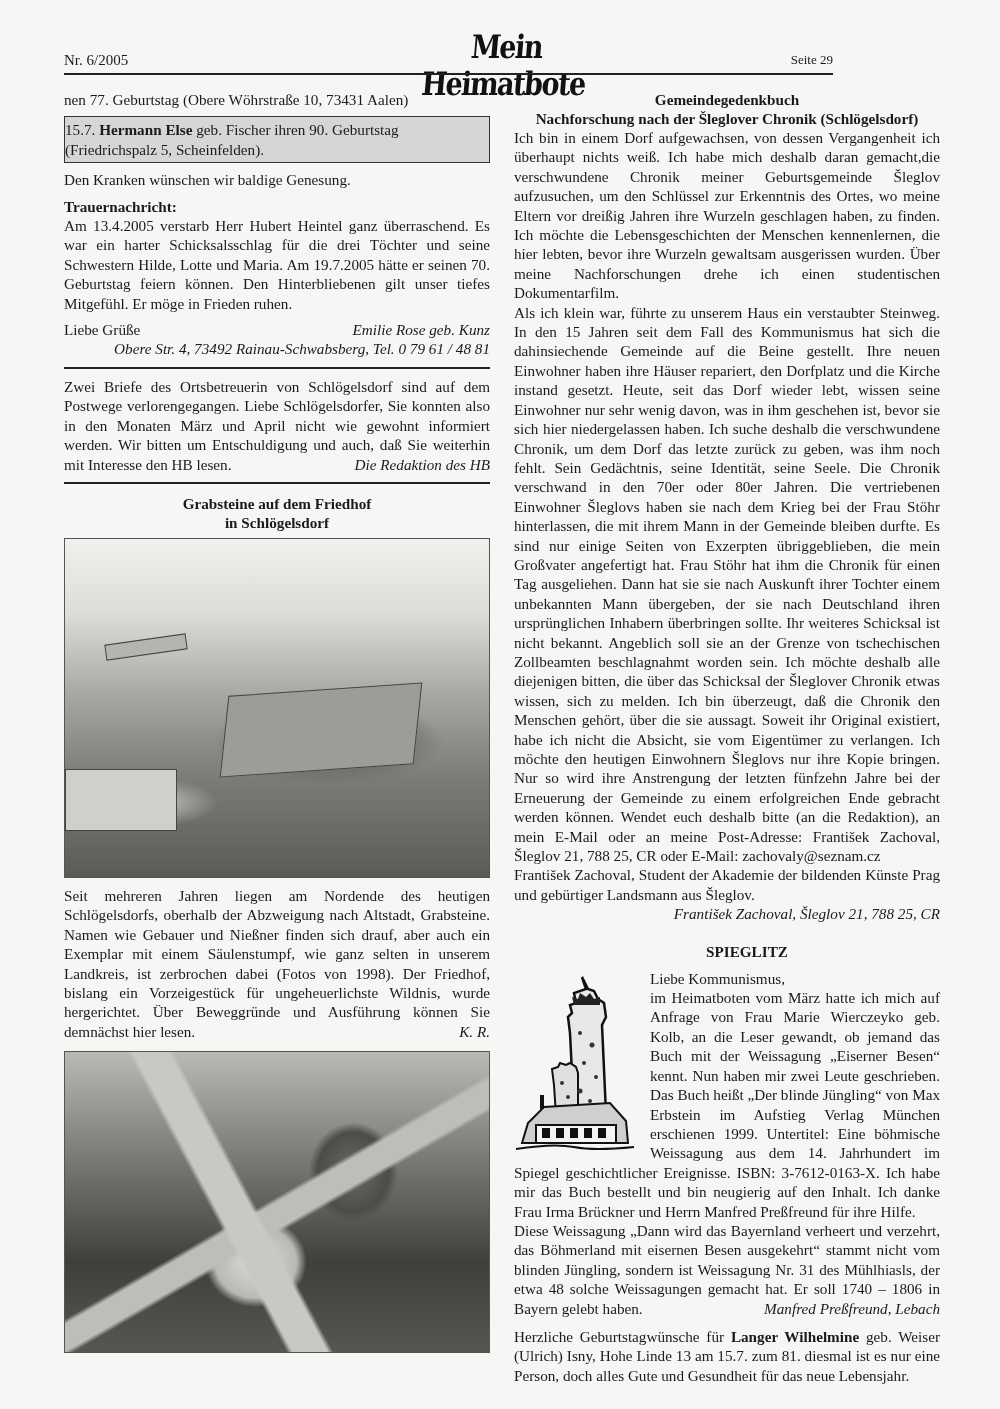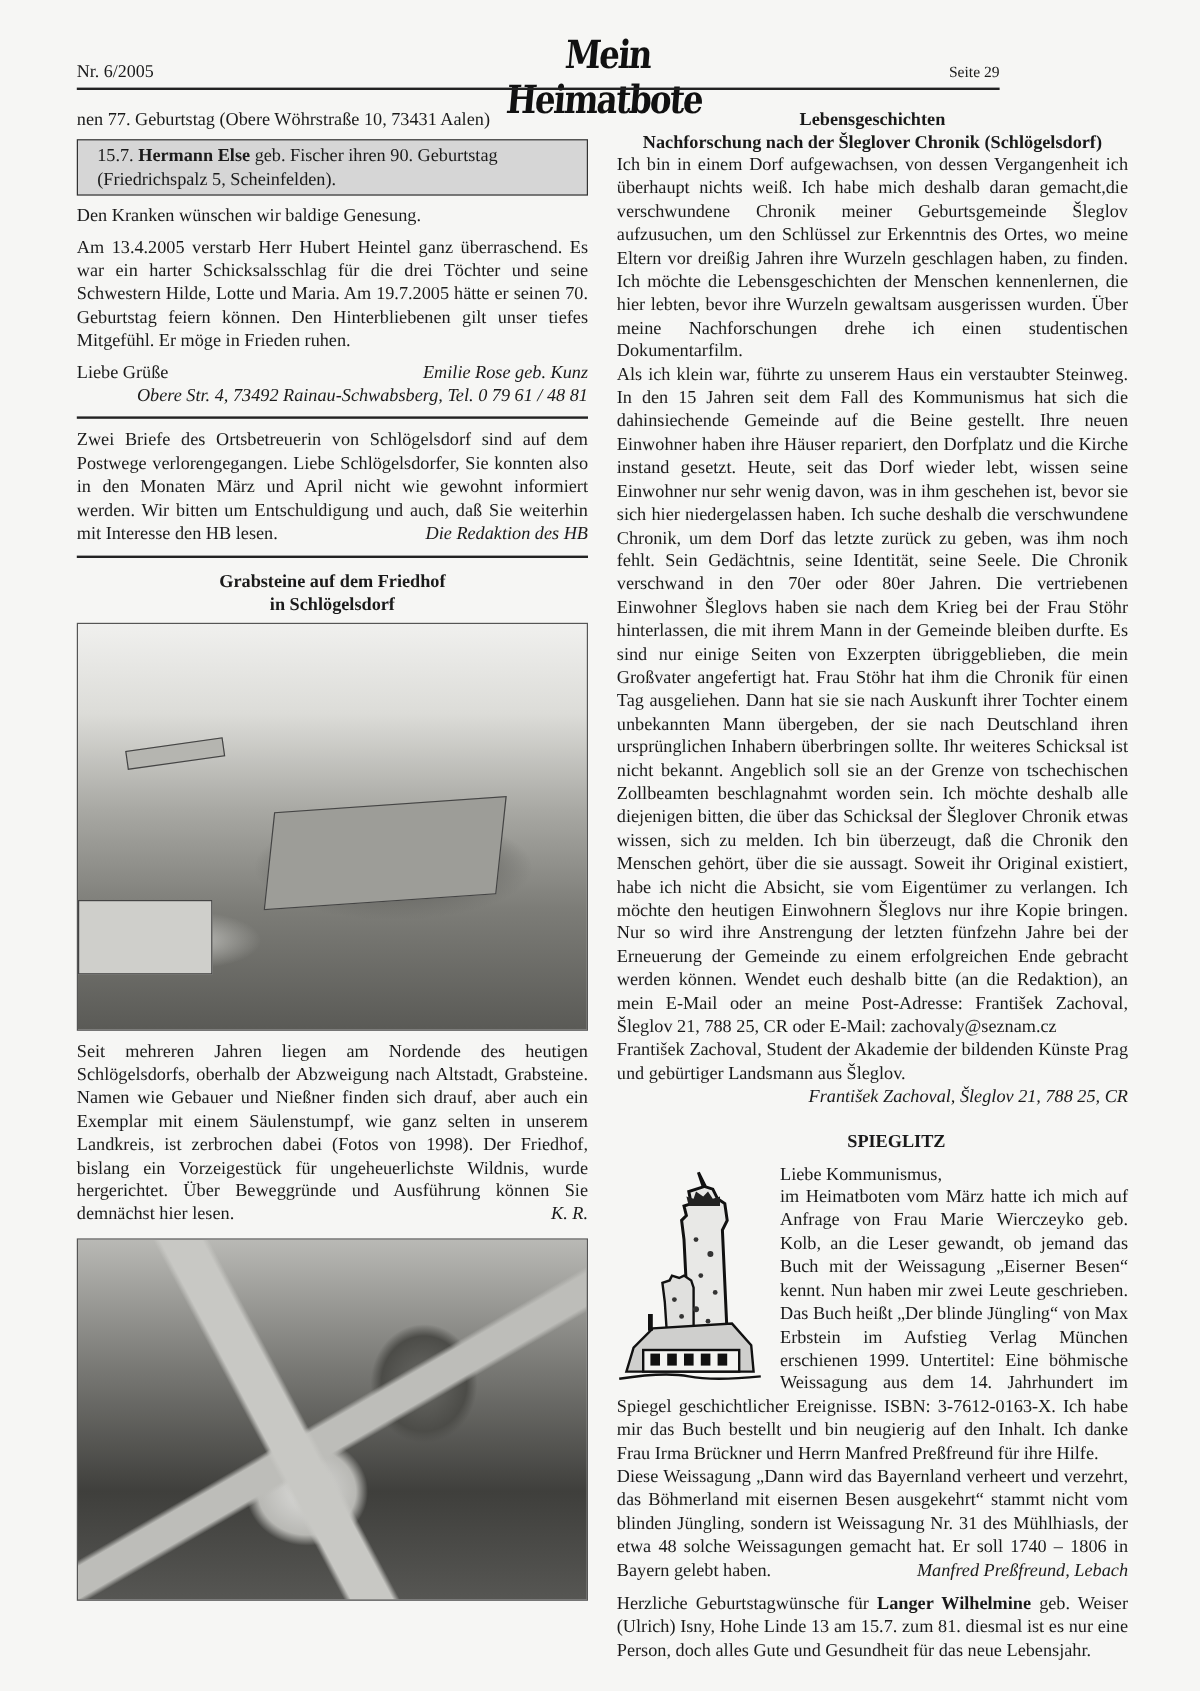--- a/index.html
+++ b/index.html
@@ -28,21 +28,21 @@
   .col-right { left: 514px; width: 426px; }
   p { margin: 0; }
   .gap-s { height: 7px; }
   .bold { font-weight: bold; }
   .ital { font-style: italic; }
   .right { text-align: right; }
   .sig-row { display: flex; justify-content: space-between; }
 
   .boxed {
     margin-top: 7px; background: #d6d6d6; border: 1px solid #333;
-    padding: 3px 16px; text-align: left;
+    padding: 3px 0; text-align: left;
   }
   .rule { height: 2px; background: #222; margin: 8px 0; }
 
   .heading { font-weight: bold; text-align: center; line-height: 19px; }
 
   .photo {
     border: 1px solid #555; position: relative; overflow: hidden;
   }
   .photo1 { height: 338px; margin-top: 6px;
     background:
@@ -77,20 +77,21 @@
     <p>nen 77. Geburtstag (Obere Wöhrstraße 10, 73431 Aalen)</p>
 
     <div class="boxed">
       <span>15.7.</span>
       <span class="bold">Hermann Else</span><span> geb. Fischer ihren 90. Geburtstag (Friedrichspalz 5, Scheinfelden).</span>
     </div>
 
     <div class="gap-s"></div>
     <p>Den Kranken wünschen wir baldige Genesung.</p>
     <div class="gap-s"></div>
+    <p class="bold">Trauernachricht:</p>
     <p>Am 13.4.2005 verstarb Herr Hubert Heintel ganz überraschend. Es war ein harter Schicksalsschlag für die drei Töchter und seine Schwestern Hilde, Lotte und Maria. Am 19.7.2005 hätte er seinen 70. Geburtstag feiern können. Den Hinterbliebenen gilt unser tiefes Mitgefühl. Er möge in Frieden ruhen.</p>
     <div class="gap-s"></div>
     <div class="sig-row">
       <span>Liebe Grüße</span>
       <span class="ital">Emilie Rose geb. Kunz</span>
     </div>
     <p class="ital right">Obere Str. 4, 73492 Rainau-Schwabsberg, Tel. 0 79 61 / 48 81</p>
 
     <div class="rule"></div>
 
@@ -112,21 +113,21 @@
 
     <div style="height:8px"></div>
     <p>Seit mehreren Jahren liegen am Nordende des heutigen Schlögelsdorfs, oberhalb der Abzweigung nach Altstadt, Grabsteine. Namen wie Gebauer und Nießner finden sich drauf, aber auch ein Exemplar mit einem Säulenstumpf, wie ganz selten in unserem Landkreis, ist zerbrochen dabei (Fotos von 1998). Der Friedhof, bislang ein Vorzeigestück für ungeheuerlichste Wildnis, wurde hergerichtet. Über Beweggründe und Ausführung können Sie demnächst hier lesen.</p>
     <p class="ital right" style="margin-top:-19.4px">K. R.</p>
 
     <div class="photo photo2" title="Umgefallenes Grabkreuz und Grabsteine"></div>
   </div>
 
   <div class="col col-right">
     <div class="heading">
-      <div>Lebensgeschichten</div>
+      <div>Gemeindegedenkbuch</div>
       <div>Nachforschung nach der Šleglover Chronik (Schlögelsdorf)</div>
     </div>
     <p>Ich bin in einem Dorf aufgewachsen, von dessen Vergangenheit ich überhaupt nichts weiß. Ich habe mich deshalb daran gemacht,die verschwundene Chronik meiner Geburtsgemeinde Šleglov aufzusuchen, um den Schlüssel zur Erkenntnis des Ortes, wo meine Eltern vor dreißig Jahren ihre Wurzeln geschlagen haben, zu finden. Ich möchte die Lebensgeschichten der Menschen kennenlernen, die hier lebten, bevor ihre Wurzeln gewaltsam ausgerissen wurden. Über meine Nachforschungen drehe ich einen studentischen Dokumentarfilm.</p>
     <p>Als ich klein war, führte zu unserem Haus ein verstaubter Steinweg. In den 15 Jahren seit dem Fall des Kommunismus hat sich die dahinsiechende Gemeinde auf die Beine gestellt. Ihre neuen Einwohner haben ihre Häuser repariert, den Dorfplatz und die Kirche instand gesetzt. Heute, seit das Dorf wieder lebt, wissen seine Einwohner nur sehr wenig davon, was in ihm geschehen ist, bevor sie sich hier niedergelassen haben. Ich suche deshalb die verschwundene Chronik, um dem Dorf das letzte zurück zu geben, was ihm noch fehlt. Sein Gedächtnis, seine Identität, seine Seele. Die Chronik verschwand in den 70er oder 80er Jahren. Die vertriebenen Einwohner Šleglovs haben sie nach dem Krieg bei der Frau Stöhr hinterlassen, die mit ihrem Mann in der Gemeinde bleiben durfte. Es sind nur einige Seiten von Exzerpten übriggeblieben, die mein Großvater angefertigt hat. Frau Stöhr hat ihm die Chronik für einen Tag ausgeliehen. Dann hat sie sie nach Auskunft ihrer Tochter einem unbekannten Mann übergeben, der sie nach Deutschland ihren ursprünglichen Inhabern überbringen sollte. Ihr weiteres Schicksal ist nicht bekannt. Angeblich soll sie an der Grenze von tschechischen Zollbeamten beschlagnahmt worden sein. Ich möchte deshalb alle diejenigen bitten, die über das Schicksal der Šleglover Chronik etwas wissen, sich zu melden. Ich bin überzeugt, daß die Chronik den Menschen gehört, über die sie aussagt. Soweit ihr Original existiert, habe ich nicht die Absicht, sie vom Eigentümer zu verlangen. Ich möchte den heutigen Einwohnern Šleglovs nur ihre Kopie bringen. Nur so wird ihre Anstrengung der letzten fünfzehn Jahre bei der Erneuerung der Gemeinde zu einem erfolgreichen Ende gebracht werden können. Wendet euch deshalb bitte (an die Redaktion), an mein E-Mail oder an meine Post-Adresse: František Zachoval, Šleglov 21, 788 25, CR oder E-Mail: zachovaly@seznam.cz</p>
     <p>František Zachoval, Student der Akademie der bildenden Künste Prag und gebürtiger Landsmann aus Šleglov.</p>
     <p class="ital right">František Zachoval, Šleglov 21, 788 25, CR</p>
 
     <div style="height:18px"></div>
     <div class="heading spieg-head">SPIEGLITZ</div>
     <div style="height:8px"></div>

